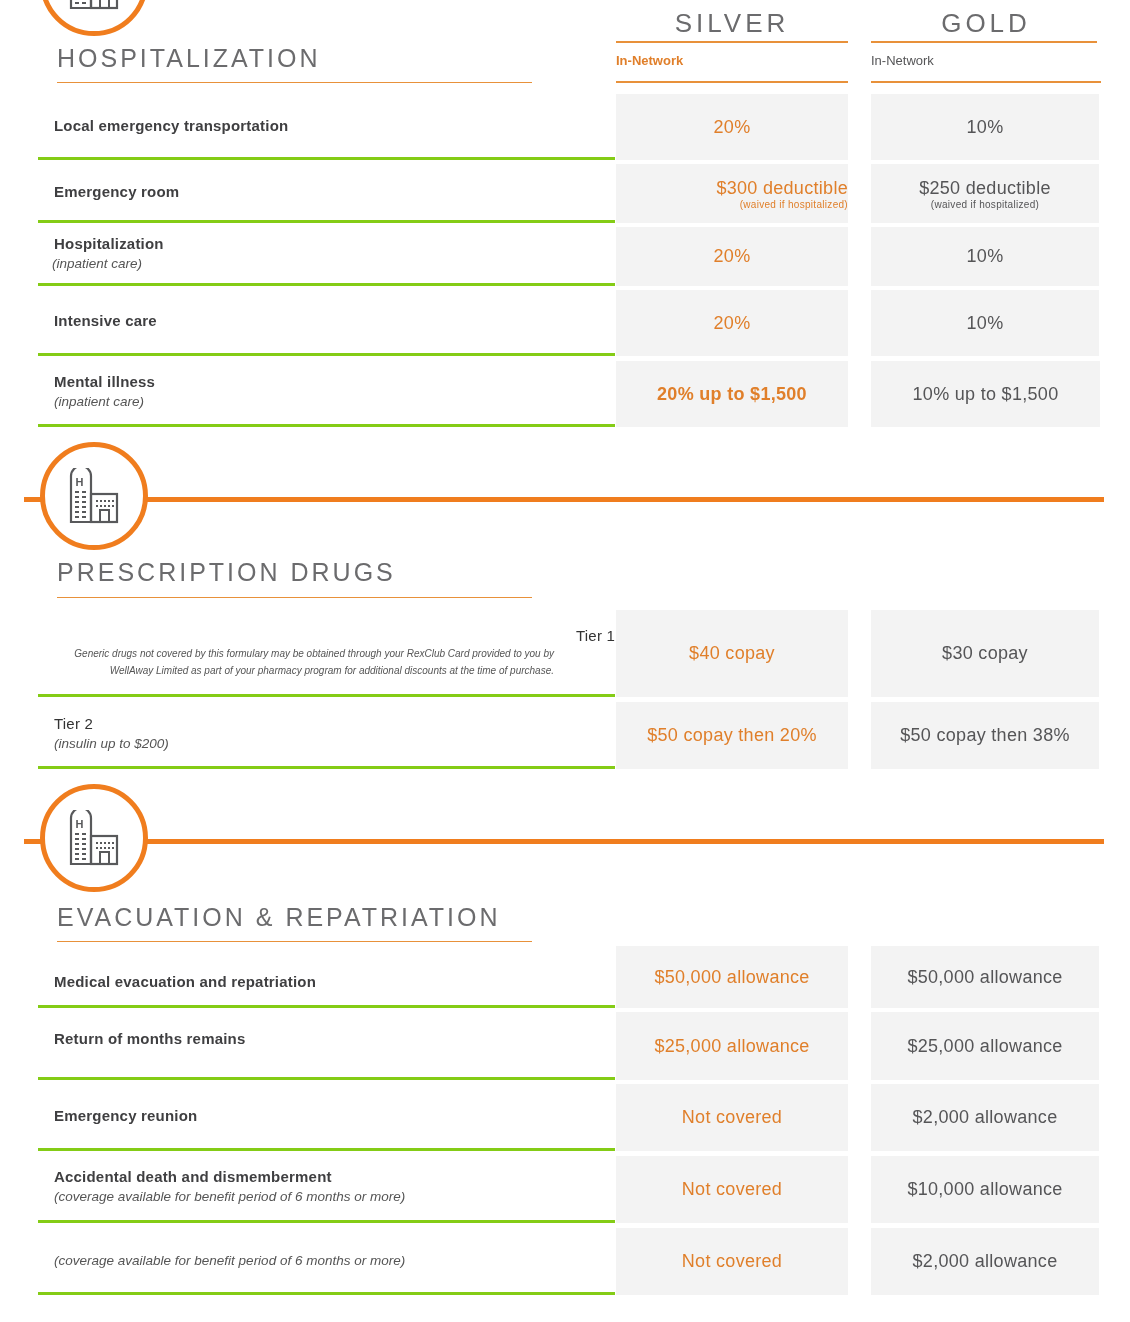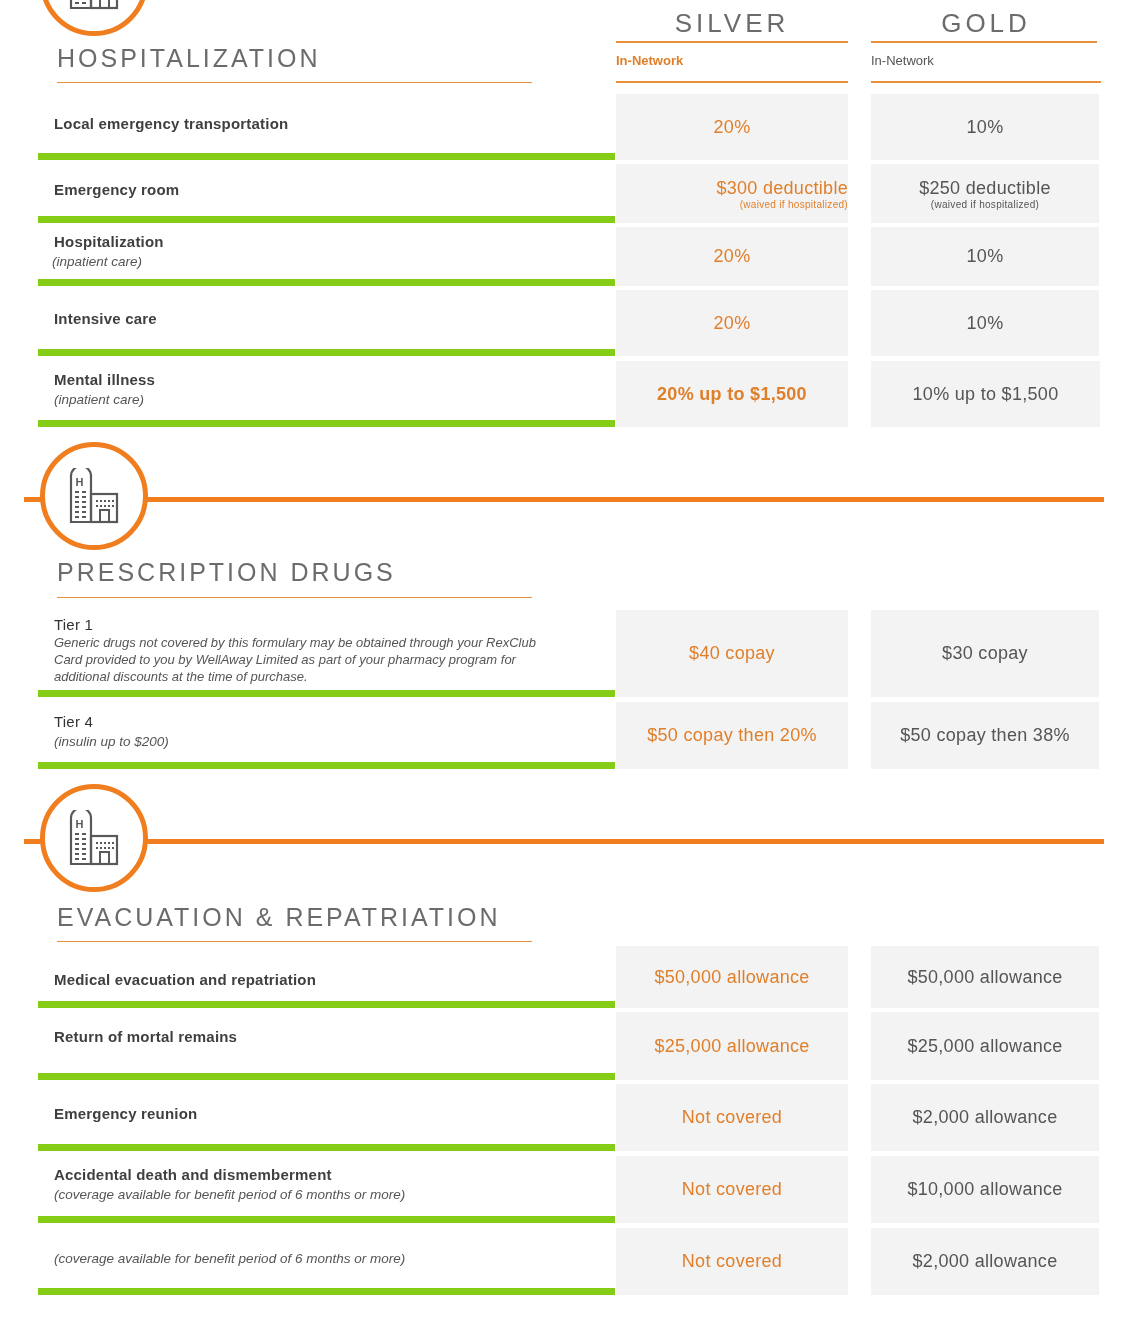--- a/index.html
+++ b/index.html
@@ -4,21 +4,21 @@
 <style>
   * { box-sizing: border-box; margin: 0; padding: 0; }
   body { width: 1130px; height: 1322px; background: #ffffff; position: relative; overflow: hidden; font-family: "Liberation Sans", sans-serif; color: #4a4a4a; }
   .plan-head { position: absolute; text-align: center; color: #6b6b6d; font-size: 26px; letter-spacing: 4px; }
   .plan-line { position: absolute; height: 2px; background: #e8913a; }
   .sub-head { position: absolute; text-align: left; font-size: 13px; }
   .section-title { position: absolute; left: 57px; font-size: 25px; letter-spacing: 3px; color: #6b6b6d; }
   .title-rule { position: absolute; left: 57px; width: 475px; height: 1px; background: #e8913a; }
   .divider-line { position: absolute; left: 24px; width: 1080px; height: 5px; background: #f07d1e; }
   .circle { position: absolute; width: 108px; height: 108px; border: 5px solid #f07d1e; border-radius: 50%; background: #fff; display: flex; align-items: center; justify-content: center; }
-  .row-label { position: absolute; left: 38px; width: 577px; border-bottom: 7px solid #84cc16; padding-left: 16px; display: flex; flex-direction: column; justify-content: center; }
+  .row-label { position: absolute; left: 38px; width: 577px; border-bottom: 3px solid #84cc16; padding-left: 16px; display: flex; flex-direction: column; justify-content: center; }
   .lbl { font-size: 15px; color: #3f3f41; font-weight: bold; letter-spacing: 0.2px; }
   .sublbl { font-size: 13.5px; color: #555; margin-top: 3px; line-height: 17px; font-style: italic; }
   .cell { position: absolute; background: #f3f3f3; display: flex; flex-direction: column; align-items: center; justify-content: center; text-align: center; }
   .silver { color: #e07f2a; }
   .gold { color: #555557; }
   .cv { font-size: 18px; letter-spacing: 0.3px; }
   .cs { font-size: 10px; letter-spacing: 0.3px; }
 </style>
 </head>
 <body>
@@ -134,33 +134,33 @@
 <div class="divider-line" style="top:497px;"></div>
 <div class="circle" style="left:40px; top:442px;">
   <svg width="54" height="56" viewBox="0 0 54 56">
       <use href="#hosp"></use>
     </svg>
 </div>
 
 <div class="section-title" style="top:558px;">PRESCRIPTION DRUGS</div>
 <div class="title-rule" style="top:597px;"></div>
 
-<div class="row-label" style="top:609px; height:88px; padding-top:2px;">
+<div class="row-label" style="top:609px; height:88px; padding-top:2px;text-align:right;">
   <div class="lbl" style="font-weight:normal; color:#333;">Tier 1</div>
-  <div class="sublbl" style="width:500px; font-size:13px; margin-top:1px;">Generic drugs not covered by this formulary may be obtained through your RexClub Card provided to you by WellAway Limited as part of your pharmacy program for additional discounts at the time of purchase.</div>
+  <div class="sublbl" style="width:500px; font-size:10px; margin-top:1px;">Generic drugs not covered by this formulary may be obtained through your RexClub Card provided to you by WellAway Limited as part of your pharmacy program for additional discounts at the time of purchase.</div>
 </div>
 <div class="cell silver" style="left:616px; top:610px; width:232px; height:87px;">
     <div class="cv">$40 copay</div>
   </div>
 <div class="cell gold" style="left:871px; top:610px; width:228px; height:87px;">
     <div class="cv">$30 copay</div>
   </div>
 
 <div class="row-label" style="top:700px; height:69px;">
-  <div class="lbl" style="font-weight:normal; color:#333;">Tier 4</div>
+  <div class="lbl" style="font-weight:normal; color:#333;">Tier 2</div>
   <div class="sublbl">(insulin up to $200)</div>
 </div>
 <div class="cell silver" style="left:616px; top:702px; width:232px; height:67px;">
     <div class="cv">$50 copay then 20%</div>
   </div>
 <div class="cell gold" style="left:871px; top:702px; width:228px; height:67px;">
     <div class="cv">$50 copay then 38%</div>
   </div>
 
 <div class="divider-line" style="top:839px;"></div>
@@ -177,21 +177,21 @@
   <div class="lbl">Medical evacuation and repatriation</div>
 </div>
 <div class="cell silver" style="left:616px; top:946px; width:232px; height:62px;">
     <div class="cv">$50,000 allowance</div>
   </div>
 <div class="cell gold" style="left:871px; top:946px; width:228px; height:62px;">
     <div class="cv">$50,000 allowance</div>
   </div>
 
 <div class="row-label" style="top:1010px; height:70px; padding-bottom:10px;">
-  <div class="lbl">Return of mortal remains</div>
+  <div class="lbl">Return of months remains</div>
 </div>
 <div class="cell silver" style="left:616px; top:1012px; width:232px; height:68px;">
     <div class="cv">$25,000 allowance</div>
   </div>
 <div class="cell gold" style="left:871px; top:1012px; width:228px; height:68px;">
     <div class="cv">$25,000 allowance</div>
   </div>
 
 <div class="row-label" style="top:1082px; height:69px;">
   <div class="lbl">Emergency reunion</div>

